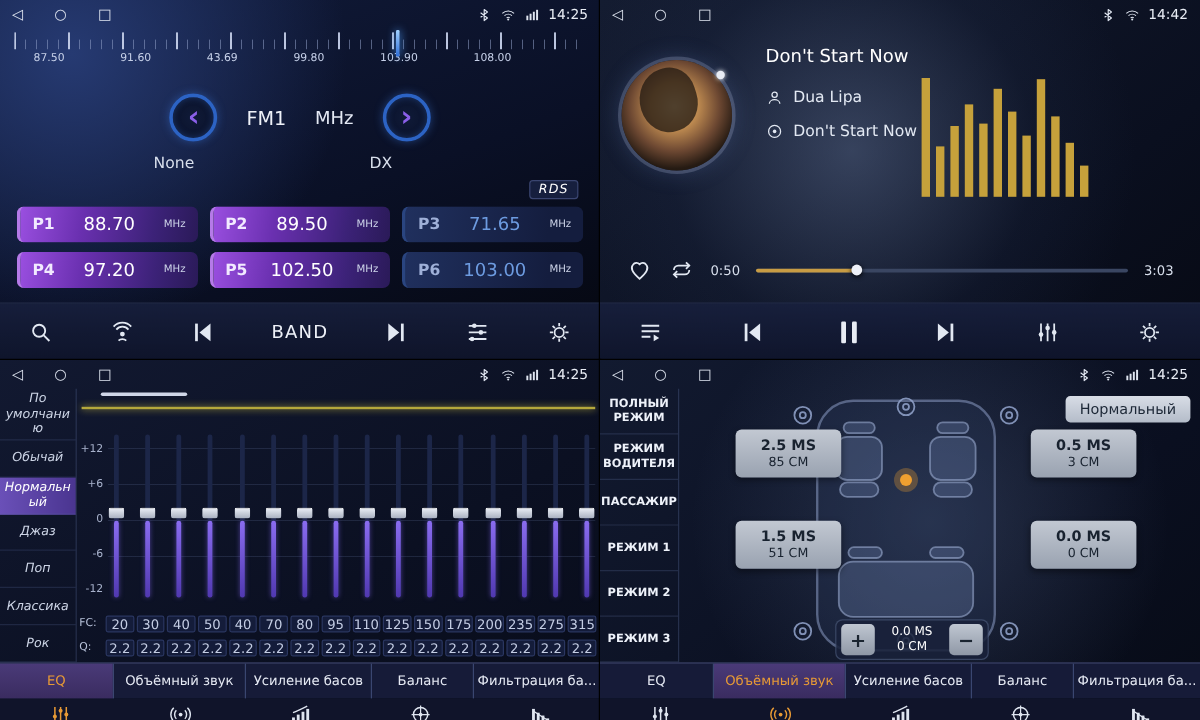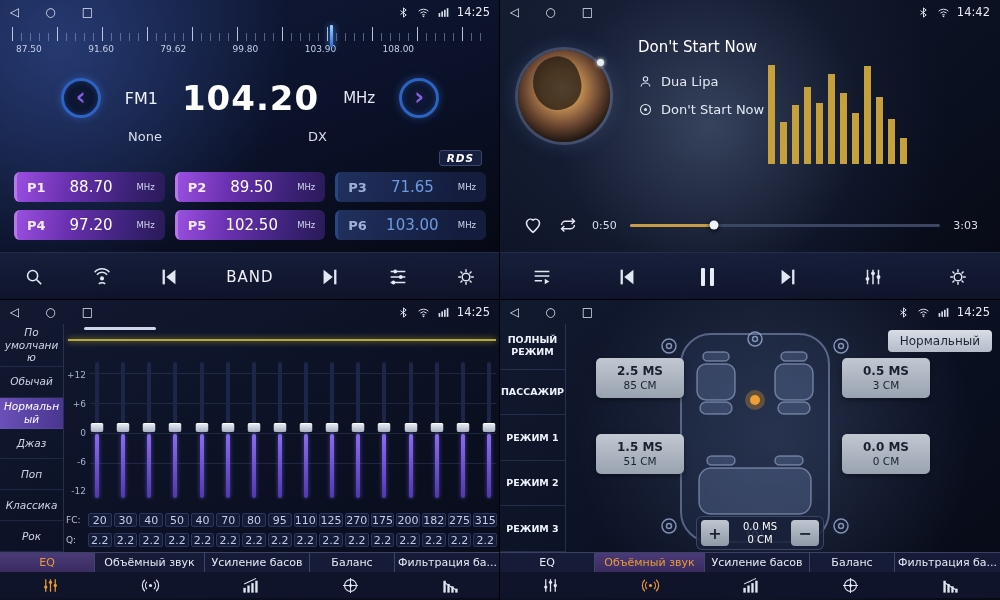--- a/index.html
+++ b/index.html
@@ -26,31 +26,31 @@
   .tbtn svg { width:22px; height:22px; }
   .band-btn { font-size:15px; letter-spacing:1px; color:#eef1f8; }
 
   
   .ruler { position:absolute; top:27px; left:12px; right:14px; height:36px; }
   .ticks { height:14px;
     background-image:
       repeating-linear-gradient(90deg, rgba(200,210,235,.9) 0 1px, transparent 1px 45px),
       repeating-linear-gradient(90deg, rgba(145,160,200,.55) 0 1px, transparent 1px 9px);
     background-size:100% 14px, 100% 8px; background-position:0 0, 0 6px; background-repeat:no-repeat; }
-  .scale-labels { position:absolute; top:17px; left:4px; width:84%; display:flex; justify-content:space-between; font-size:9px; color:#c6d0e8; }
+  .scale-labels { position:absolute; top:17px; left:16px; width:84%; display:flex; justify-content:space-between; font-size:9px; color:#c6d0e8; }
   .pointer { position:absolute; left:67%; top:-2px; width:3px; height:22px; background:linear-gradient(#9fd0ff,#2f6fd8); box-shadow:0 0 7px #4f9fff; border-radius:1px; }
   .radio-main { position:absolute; top:70px; left:0; right:0; height:56px; display:flex; align-items:center; justify-content:center; gap:24px; }
   .circle-btn { width:40px; height:40px; border-radius:50%; border:3px solid #2c63c4; background:radial-gradient(circle,#0f1a38,#0a1128); display:flex; align-items:center; justify-content:center; box-shadow:0 0 8px rgba(60,120,220,.45), inset 0 0 6px rgba(60,120,220,.35); }
   .chev { font-size:24px; font-weight:bold; color:#8a5fe8; line-height:1; margin-top:-3px; }
   .band-label { font-size:16px; color:#eef1f8; }
   .freq-big { font-size:34px; font-weight:bold; color:#ffffff; min-width:128px; text-align:center; letter-spacing:1px; }
   .unit-label { font-size:15px; color:#e4e9f4; }
   .sub-none { position:absolute; left:128px; top:129px; font-size:13px; color:#d8dfec; }
   .sub-dx { position:absolute; left:308px; top:129px; font-size:13px; color:#d8dfec; }
-  .rds { position:absolute; right:18px; top:150px; font-size:10.5px; font-style:italic; font-weight:bold; color:#fff; background:#161f3e; border:1px solid #3a4570; border-radius:3px; padding:1px 7px; letter-spacing:1px; }
+  .rds { position:absolute; right:18px; top:150px; font-size:10.5px; font-style:italic; font-weight:normal; color:#fff; background:#161f3e; border:1px solid #3a4570; border-radius:3px; padding:1px 7px; letter-spacing:1px; }
   .presets { position:absolute; left:14px; right:14px; top:172px; display:grid; grid-template-columns:repeat(3,1fr); gap:8px 10px; }
   .preset { height:30px; border-radius:6px; display:flex; align-items:center; padding:0 10px; gap:8px; background:linear-gradient(100deg,#9a4fe0 0%,#6a30b0 35%,#3c2278 75%,#2a1a58 100%); border-left:3px solid #b57ae8; }
   .preset.alt { background:linear-gradient(100deg,#20305e,#141d3e 80%); border-left:3px solid #2a4580; }
   .p-id { font-size:13px; font-weight:bold; color:#f2eaff;text-align:right; }
   .p-freq { font-size:15px; flex:1; text-align:center; color:#ffffff; }
   .p-unit { font-size:8.5px; color:#cfd6ea; }
   .preset.alt .p-freq { color:#6d9be0; } .preset.alt .p-id { color:#9fb0d8; }
 
   
   .album { position:absolute; left:18px; top:50px; width:92px; height:92px; border-radius:50%;
@@ -85,35 +85,35 @@
   .slider .track { position:absolute; left:50%; transform:translateX(-50%); top:0; bottom:0; width:4px; background:#1c2648; border-radius:2px; }
   .slider .fill { position:absolute; left:50%; transform:translateX(-50%); bottom:0; width:4px; background:linear-gradient(#8a6cf0,#5038b0); border-radius:2px; box-shadow:0 0 4px rgba(130,100,240,.55); }
   .slider .thumb { position:absolute; left:50%; transform:translateX(-50%); width:13px; height:9px; background:linear-gradient(#e6eaf2,#a8b0c0); border-radius:2px; border-top:1px solid #fff; }
   .val-row { position:absolute; left:2px; right:3px; height:18px; display:flex; align-items:center; gap:2px; }
   .fc-row { bottom:23px; } .q-row { bottom:3px; }
   .vr-label { width:20px; font-size:9px; color:#b8c2da; flex:0 0 20px; }
   .vr-cell { flex:1; height:14px; background:#141c3a; border:1px solid #2a3660; border-radius:2px; font-size:11px; color:#c4cde4; display:flex; align-items:center; justify-content:center; }
 
   
   .tabbar { position:absolute; left:0; right:0; bottom:0; height:48px; }
-  .tab-labels { display:flex; height:20px; background:#161b38; border-top:1px solid #3a4165; }
+  .tab-labels { display:flex; height:30px; background:#161b38; border-top:1px solid #3a4165; }
   .tab { display:flex; align-items:center; justify-content:center; font-size:11px; color:#e6eaf4; border-right:1px solid #3a4670; padding:0 2px; white-space:nowrap; overflow:hidden; }
   .t0{flex:0 0 19%} .t1{flex:0 0 22%} .t2{flex:0 0 21%} .t3{flex:0 0 17%} .t4{flex:1; border-right:none}
   .tab.selected { background:linear-gradient(#4a3a78,#3a2c60); color:#e89a35; }
   .tab-icons { display:flex; height:26px; background:#10142a; align-items:center; }
   .tab-icon-cell { flex:1; display:flex; align-items:center; justify-content:center; color:#dfe5f0; }
   .tab-icon-cell svg { width:19px; height:19px; }
   .tab-icon-cell.selected { color:#e89a35; }
 
   
   .sur-side { position:absolute; left:0; top:24px; bottom:48px; width:66px; display:flex; flex-direction:column; border-right:1px solid rgba(95,115,165,.3); }
   .sur-item { flex:1; display:flex; align-items:center; justify-content:center; text-align:center; font-size:9.5px; font-weight:bold; color:#eef2fa; border-bottom:1px solid rgba(95,115,165,.25); padding:2px; line-height:1.25; }
   .profile-btn { position:absolute; right:8px; top:30px; background:linear-gradient(#d8dde6,#b4bcc9); color:#1c2736; font-size:12px; padding:4px 12px; border-radius:4px; }
   .car-svg { position:absolute; left:148px; top:28px; width:214px; height:220px; }
-  .delay-btn { position:absolute; width:88px; height:40px; background:linear-gradient(#c2c8d2,#99a2b0); border-radius:5px; display:flex; flex-direction:column; align-items:center; justify-content:center; color:#18222f; line-height:1.25; box-shadow:0 2px 5px rgba(0,0,0,.4); }
+  .delay-btn { position:absolute; width:88px; height:40px; background:linear-gradient(#c2c8d2,#99a2b0); border-radius:5px; display:flex; flex-direction:column; align-items:center; justify-content:center; color:#18222f; line-height:1.25; box-shadow:0 2px 5px rgba(0,0,0,.4);margin-left:17px; }
   .delay-ms { font-size:12px; font-weight:bold; } .delay-cm { font-size:10.5px; }
   .d-fl{left:96px; top:58px;} .d-fr{left:342px; top:58px;} .d-rl{left:96px; top:134px;} .d-rr{left:342px; top:134px;}
   .adjust { position:absolute; left:196px; top:216px; width:128px; height:34px; background:rgba(25,33,58,.85); border:1px solid rgba(120,140,180,.35); border-radius:6px; display:flex; align-items:center; justify-content:space-between; padding:0 4px; }
   .adj-btn { width:28px; height:26px; background:linear-gradient(#bfc6d1,#8f98a6); border-radius:4px; color:#1a2430; font-size:16px; font-weight:bold; display:flex; align-items:center; justify-content:center; }
   .adj-val { text-align:center; font-size:10px; color:#fff; line-height:1.3; }
 </style>
 </head>
 <body>
 
 <div class="grid">
@@ -141,34 +141,33 @@
           </svg>
         <span class="sb-time">14:25</span>
       </div>
     </div>
 
     <div class="ruler">
       <div class="ticks"></div>
       <div class="scale-labels">
         <span>87.50</span>
         <span>91.60</span>
-        <span>79.62</span>
+        <span>43.69</span>
         <span>99.80</span>
         <span>103.90</span>
         <span>108.00</span>
       </div>
       <div class="pointer"></div>
     </div>
 
     <div class="radio-main">
       <button class="circle-btn">
           <span class="chev">‹</span>
         </button>
       <span class="band-label">FM1</span>
-      <span class="freq-big">104.20</span>
       <span class="unit-label">MHz</span>
       <button class="circle-btn">
           <span class="chev">›</span>
         </button>
     </div>
     <span class="sub-none">None</span>
     <span class="sub-dx">DX</span>
     <span class="rds">RDS</span>
 
     <div class="presets">
@@ -502,24 +501,24 @@
         <span class="vr-cell">20</span>
         <span class="vr-cell">30</span>
         <span class="vr-cell">40</span>
         <span class="vr-cell">50</span>
         <span class="vr-cell">40</span>
         <span class="vr-cell">70</span>
         <span class="vr-cell">80</span>
         <span class="vr-cell">95</span>
         <span class="vr-cell">110</span>
         <span class="vr-cell">125</span>
-        <span class="vr-cell">270</span>
+        <span class="vr-cell">150</span>
         <span class="vr-cell">175</span>
         <span class="vr-cell">200</span>
-        <span class="vr-cell">182</span>
+        <span class="vr-cell">235</span>
         <span class="vr-cell">275</span>
         <span class="vr-cell">315</span>
       </div>
       <div class="val-row q-row">
         <span class="vr-label">Q:</span>
         <span class="vr-cell">2.2</span>
         <span class="vr-cell">2.2</span>
         <span class="vr-cell">2.2</span>
         <span class="vr-cell">2.2</span>
         <span class="vr-cell">2.2</span>
@@ -613,20 +612,21 @@
             <rect x="8" y="10" width="3" height="10"></rect>
             <rect x="13" y="7" width="3" height="13"></rect>
             <rect x="18" y="4" width="3" height="16"></rect>
           </svg>
         <span class="sb-time">14:25</span>
       </div>
     </div>
 
     <div class="sur-side">
       <div class="sur-item">ПОЛНЫЙ РЕЖИМ</div>
+      <div class="sur-item">РЕЖИМ ВОДИТЕЛЯ</div>
       <div class="sur-item">ПАССАЖИР</div>
       <div class="sur-item">РЕЖИМ 1</div>
       <div class="sur-item">РЕЖИМ 2</div>
       <div class="sur-item">РЕЖИМ 3</div>
     </div>
 
     <button class="profile-btn">Нормальный</button>
 
     <svg class="car-svg" viewBox="0 0 200 220">
       <rect x="26" y="6" width="148" height="208" rx="30" fill="rgba(45,60,95,0.25)" stroke="#8a9ac2" stroke-opacity="0.55" stroke-width="2"></rect>

